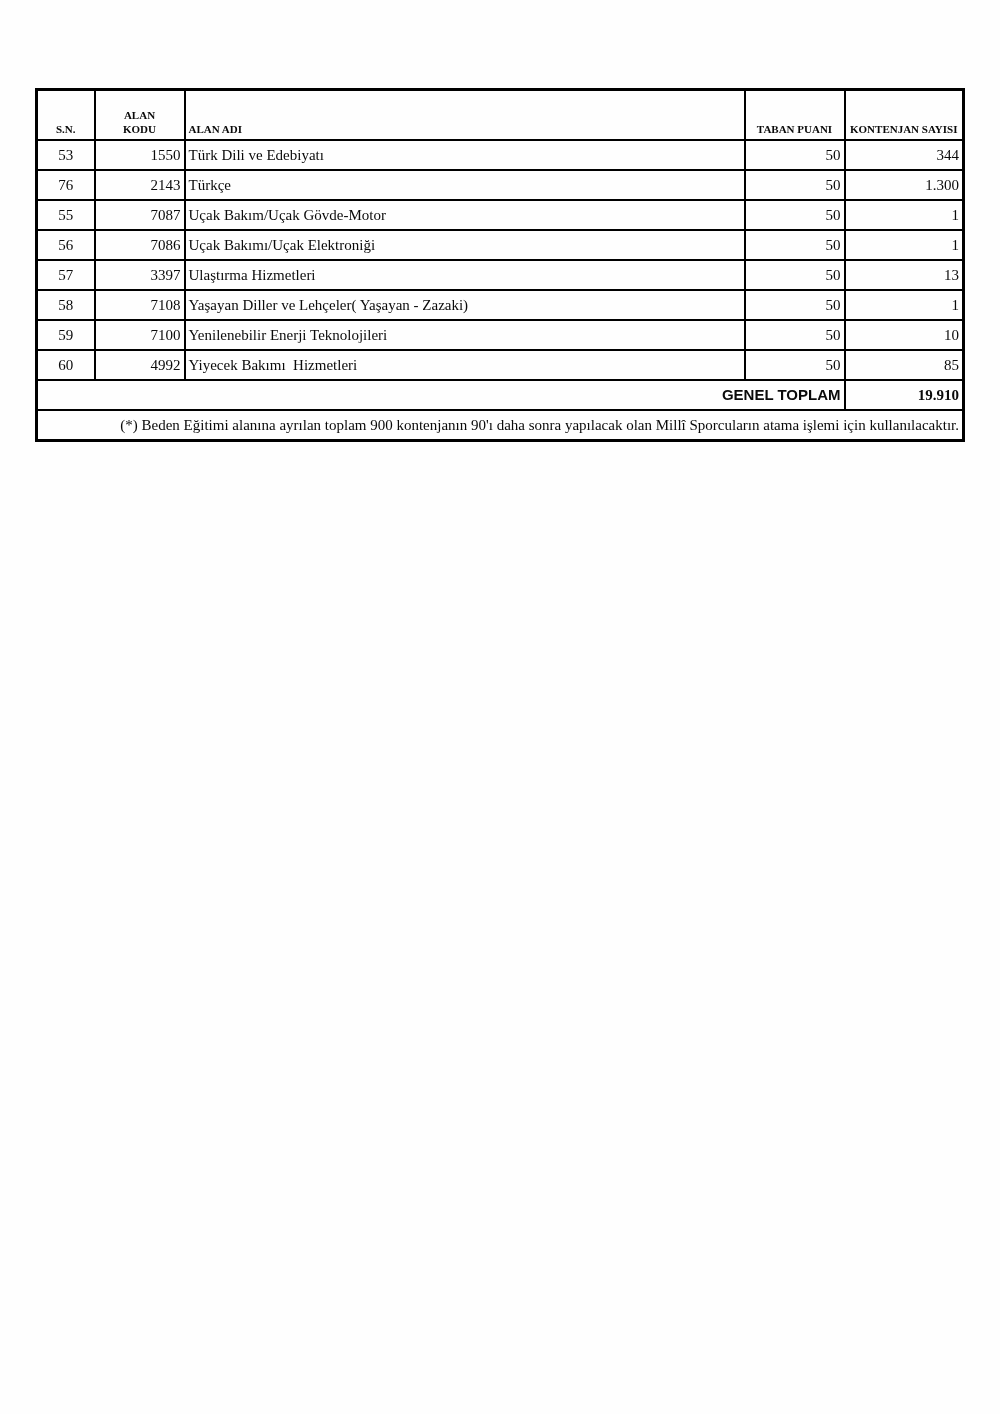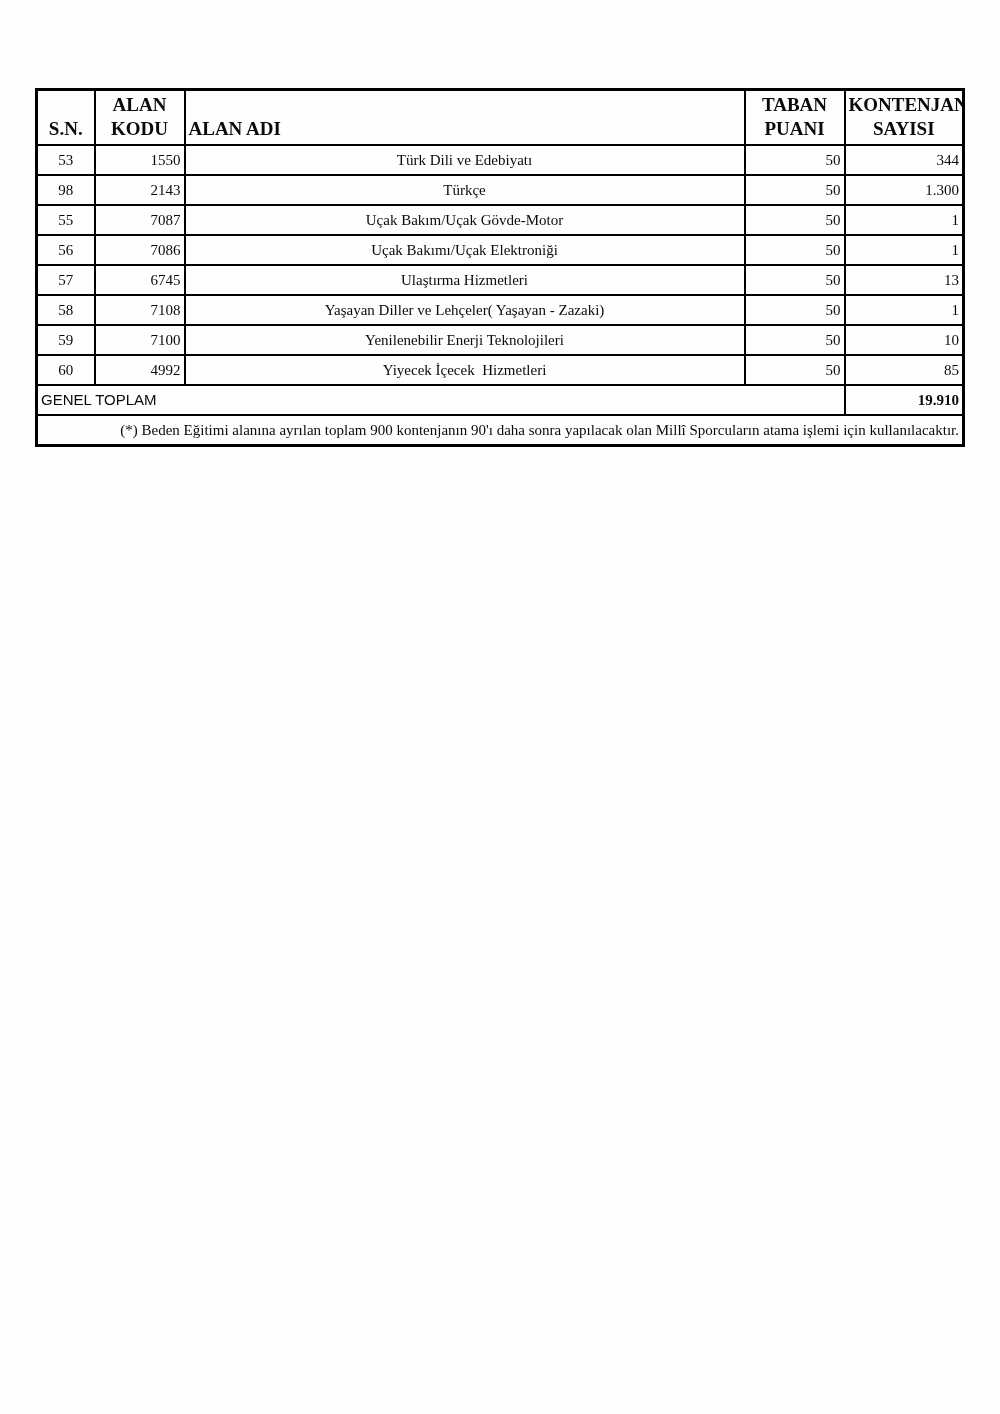--- a/index.html
+++ b/index.html
@@ -28,21 +28,21 @@
   .quota-table th,
   .quota-table td {
     border: 2px solid #000;
     overflow: hidden;
   }
   .quota-table thead tr {
     height: 50px;
   }
   .quota-table th {
     font-weight: bold;
-    font-size: 19px;
+    font-size: 11px;
     line-height: 1.28;
     vertical-align: bottom;
     padding: 2px 3px;
   }
   .th-center { text-align: center; }
   .th-left   { text-align: left; padding-left: 4px; }
   .narrow-wrap {
     display: inline-block;
     max-width: 3.6em;
   }
@@ -50,29 +50,29 @@
     height: 21px;
   }
   .quota-table td {
     font-size: 15px;
     line-height: 1.2;
     vertical-align: middle;
     padding: 5px 3px;
   }
   .cell-sn    { text-align: center; }
   .cell-kodu  { text-align: right; padding-right: 2px; }
-  .cell-adi   { text-align: center; padding-left: 4px; white-space: pre-wrap; margin-left: 35px; }
+  .cell-adi   { text-align: left; padding-left: 4px; white-space: pre-wrap; margin-left: 35px; }
   .cell-taban { text-align: right; padding-right: 3px; }
   .cell-kont  { text-align: right; padding-right: 6px; }
   tr.total-row { height: 22px; }
   .total-label {
     font-family: "Liberation Sans", sans-serif;
-    font-weight: normal;
+    font-weight: bold;
     font-size: 16px;
-    text-align: left;
+    text-align: right;
   }
   .total-value {
     font-weight: bold;
     font-size: 15.5px;
     text-align: right;
     padding-right: 5px;
   }
   .footnote-cell {
     font-size: 15px;
     line-height: 25px;
@@ -108,21 +108,21 @@
 
     <tbody id="table-body">
         <tr>
     <td class="cell-sn">53</td>
     <td class="cell-kodu">1550</td>
     <td class="cell-adi">Türk Dili ve Edebiyatı</td>
     <td class="cell-taban">50</td>
     <td class="cell-kont">344</td>
   </tr>
         <tr>
-    <td class="cell-sn">98</td>
+    <td class="cell-sn">76</td>
     <td class="cell-kodu">2143</td>
     <td class="cell-adi">Türkçe</td>
     <td class="cell-taban">50</td>
     <td class="cell-kont">1.300</td>
   </tr>
         <tr>
     <td class="cell-sn">55</td>
     <td class="cell-kodu">7087</td>
     <td class="cell-adi">Uçak Bakım/Uçak Gövde-Motor</td>
     <td class="cell-taban">50</td>
@@ -130,21 +130,21 @@
   </tr>
         <tr>
     <td class="cell-sn">56</td>
     <td class="cell-kodu">7086</td>
     <td class="cell-adi">Uçak Bakımı/Uçak Elektroniği</td>
     <td class="cell-taban">50</td>
     <td class="cell-kont">1</td>
   </tr>
         <tr>
     <td class="cell-sn">57</td>
-    <td class="cell-kodu">6745</td>
+    <td class="cell-kodu">3397</td>
     <td class="cell-adi">Ulaştırma Hizmetleri</td>
     <td class="cell-taban">50</td>
     <td class="cell-kont">13</td>
   </tr>
         <tr>
     <td class="cell-sn">58</td>
     <td class="cell-kodu">7108</td>
     <td class="cell-adi">Yaşayan Diller ve Lehçeler( Yaşayan - Zazaki)</td>
     <td class="cell-taban">50</td>
     <td class="cell-kont">1</td>
@@ -152,21 +152,21 @@
         <tr>
     <td class="cell-sn">59</td>
     <td class="cell-kodu">7100</td>
     <td class="cell-adi">Yenilenebilir Enerji Teknolojileri</td>
     <td class="cell-taban">50</td>
     <td class="cell-kont">10</td>
   </tr>
         <tr>
     <td class="cell-sn">60</td>
     <td class="cell-kodu">4992</td>
-    <td class="cell-adi">Yiyecek İçecek  Hizmetleri</td>
+    <td class="cell-adi">Yiyecek Bakımı  Hizmetleri</td>
     <td class="cell-taban">50</td>
     <td class="cell-kont">85</td>
   </tr>
       </tbody>
 
     <tfoot>
       <tr class="total-row">
         <td colspan="4" class="total-label">GENEL TOPLAM</td>
         <td class="total-value">19.910</td>
       </tr>

